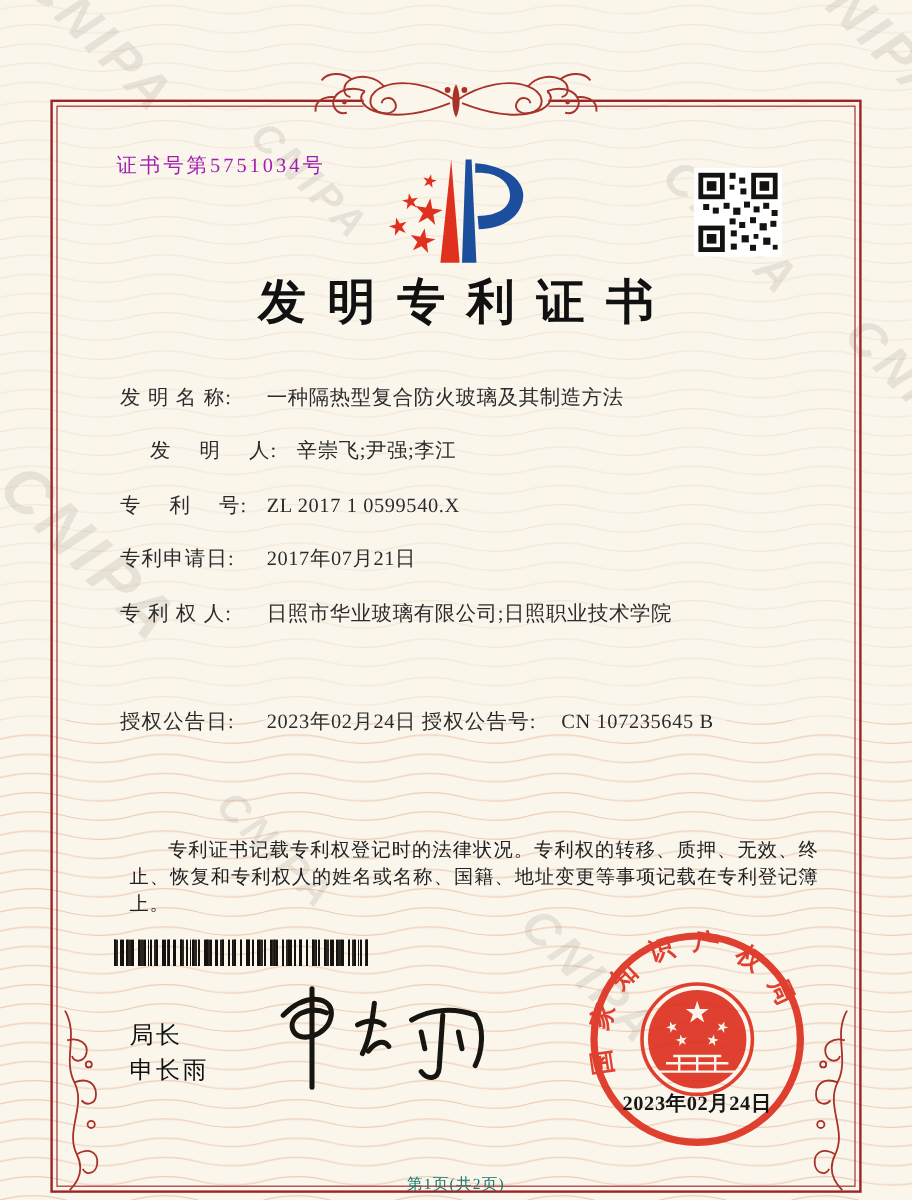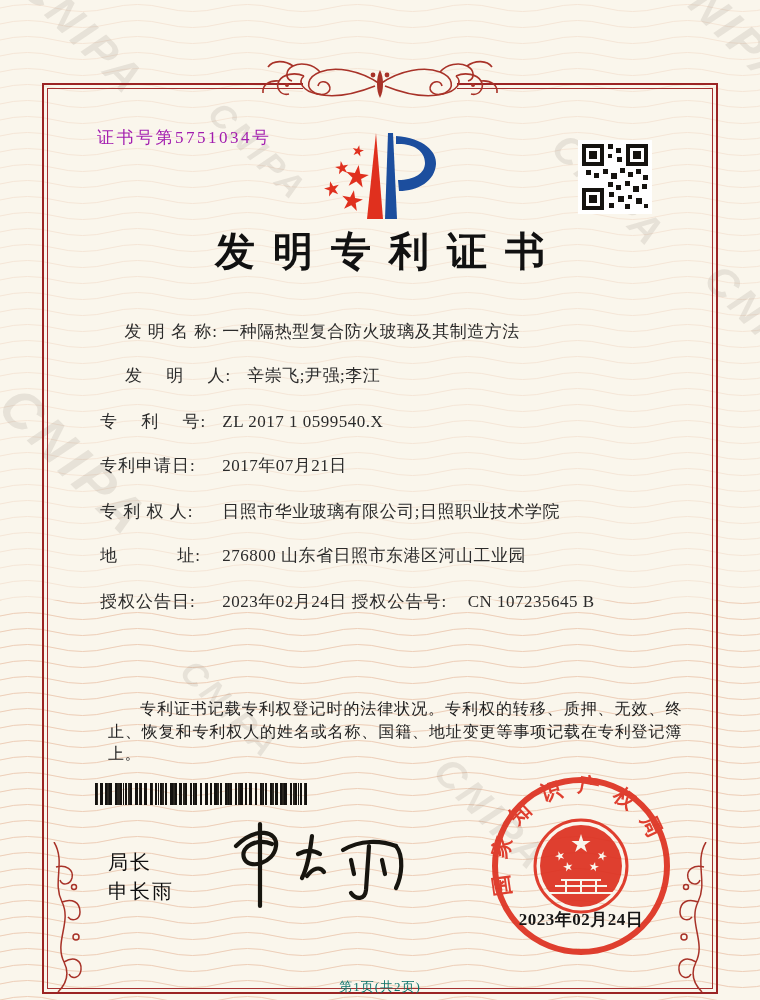--- a/index.html
+++ b/index.html
@@ -202,43 +202,39 @@
     </g>
     <g fill="#15130f">
       <rect x="11" y="11" width="8" height="8"></rect>
         <rect x="55" y="11" width="8" height="8"></rect>
         <rect x="11" y="55" width="8" height="8"></rect>
     </g>
   </svg>
 
   <div class="doc-title">发明专利证书</div>
 
-  <div class="row" style="top:320px;text-align:right;">
+  <div class="row" style="top:320px;">
     <span class="flabel">发 明 名 称:</span>
     <span class="fvalue">一种隔热型复合防火玻璃及其制造方法</span>
   </div>
   <div class="row" style="top:364px;margin-left:25px;">
     <span class="flabel">发　 明　 人:</span>
     <span class="fvalue">辛崇飞;尹强;李江</span>
   </div>
   <div class="row" style="top:410px;">
     <span class="flabel">专　 利　 号:</span>
     <span class="fvalue">ZL 2017 1 0599540.X</span>
   </div>
   <div class="row" style="top:454px;">
     <span class="flabel">专利申请日:</span>
     <span class="fvalue">2017年07月21日</span>
   </div>
   <div class="row" style="top:500px;">
     <span class="flabel">专 利 权 人:</span>
     <span class="fvalue">日照市华业玻璃有限公司;日照职业技术学院</span>
-  </div>
-  <div class="row" style="top:544px;">
-    <span class="flabel">地　　　 址:</span>
-    <span class="fvalue">276800 山东省日照市东港区河山工业园</span>
   </div>
   <div class="row" style="top:590px;">
     <span class="flabel">授权公告日:</span>
     <span class="fvalue-w">2023年02月24日</span>
     <span class="flabel2">授权公告号:</span>
     <span class="fvalue">CN 107235645 B</span>
   </div>
 
   <div class="para" style="top:698px;margin-left:14px;">专利证书记载专利权登记时的法律状况。专利权的转移、质押、无效、终止、恢复和专利权人的姓名或名称、国籍、地址变更等事项记载在专利登记簿上。</div>
 

